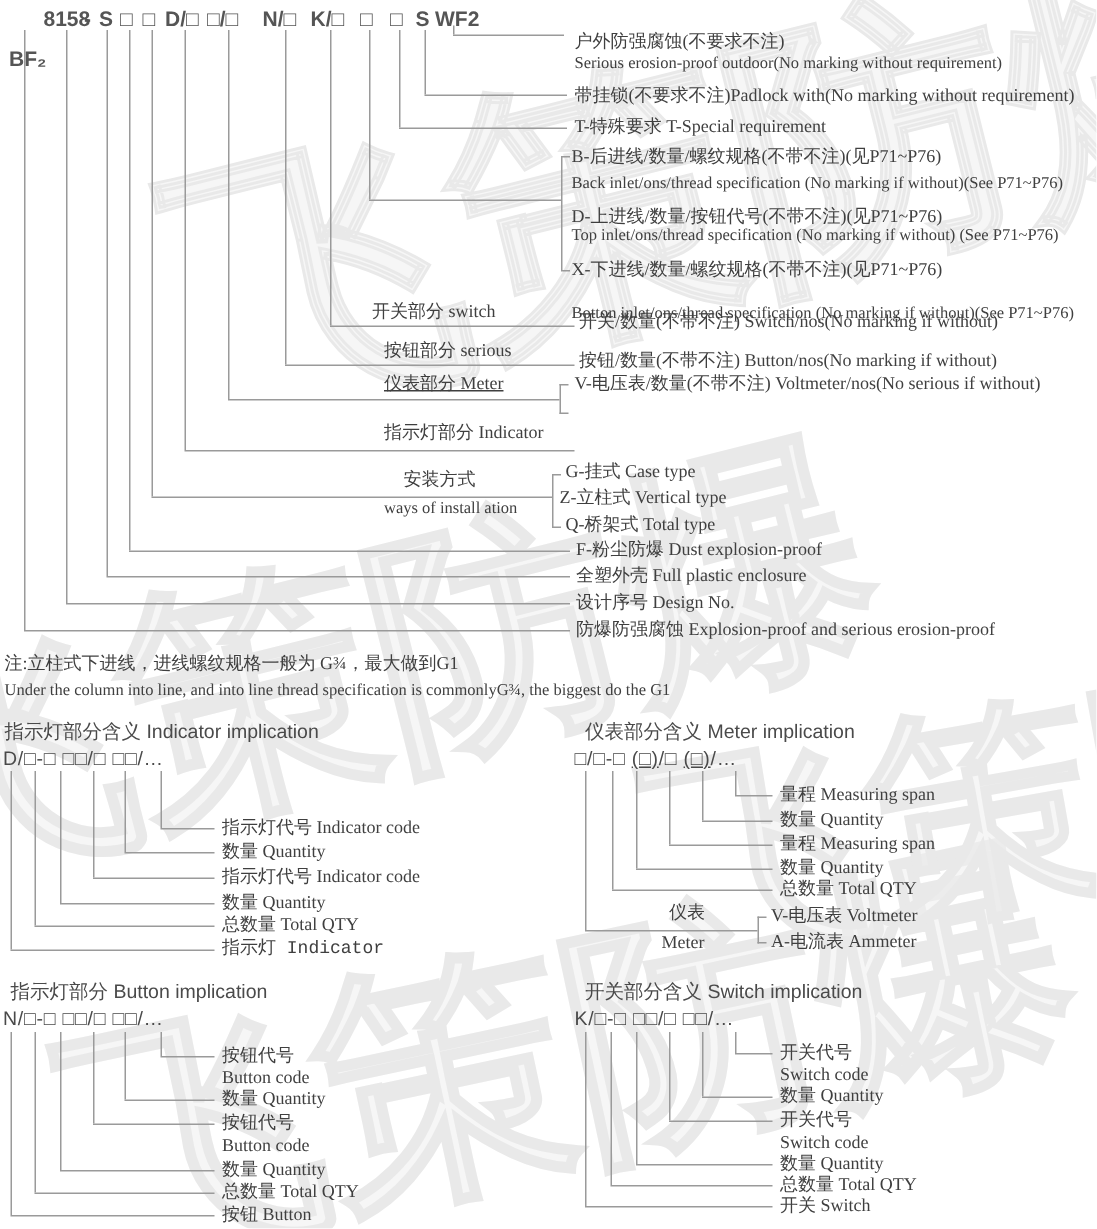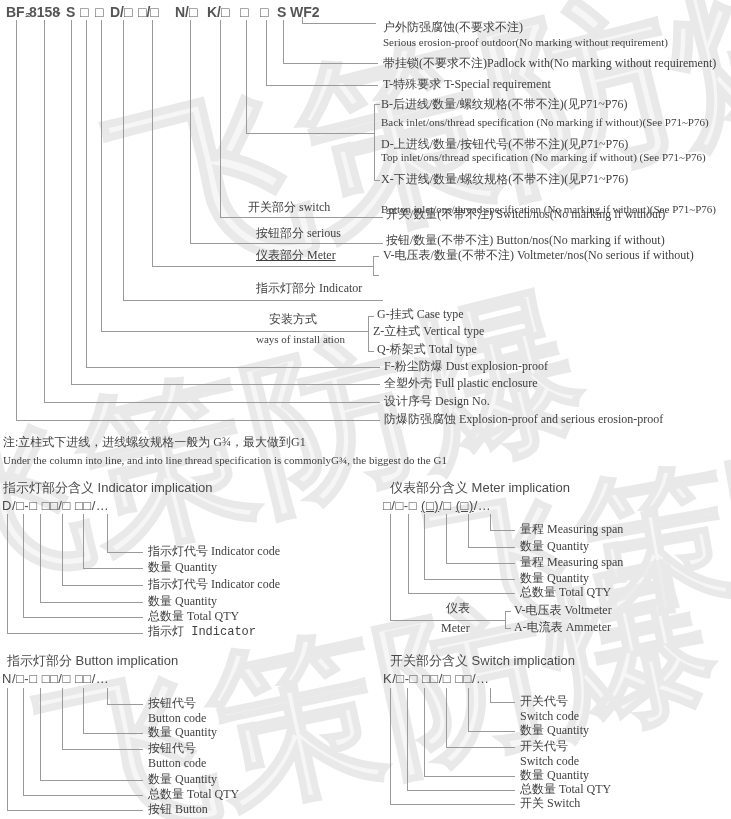--- a/index.html
+++ b/index.html
@@ -22,21 +22,21 @@
 </head>
 <body>
 
 <div class="page">
 
   <span class="wm" style="left:110px;top:-10px;font-size:190px;transform:rotate(-14deg);">飞策防爆</span>
   <span class="wm" style="left:-90px;top:330px;font-size:170px;transform:rotate(-14deg);">飞策防爆</span>
   <span class="wm" style="left:40px;top:590px;font-size:170px;transform:rotate(-12deg);">飞策防爆</span>
   <span class="wm" style="left:430px;top:430px;font-size:150px;transform:rotate(-10deg);">飞策防爆</span>
 
-  <span class="code-part" style="left:6px;">BF₂</span>
+  <span class="code-part" style="left:6px;margin-top:27px;">BF₂</span>
   <span class="code-part" style="left:29px;">8158</span>
   <span class="code-part" style="left:56px;">-</span>
   <span class="code-part" style="left:66px;">S</span>
   <span class="code-part" style="left:80px;">□</span>
   <span class="code-part" style="left:95px;">□</span>
   <span class="code-part" style="left:110px;">D/□</span>
   <span class="code-part" style="left:138px;">□/□</span>
   <span class="code-part" style="left:175px;">N/□</span>
   <span class="code-part" style="left:207px;">K/□</span>
   <span class="code-part" style="left:240px;">□</span>

